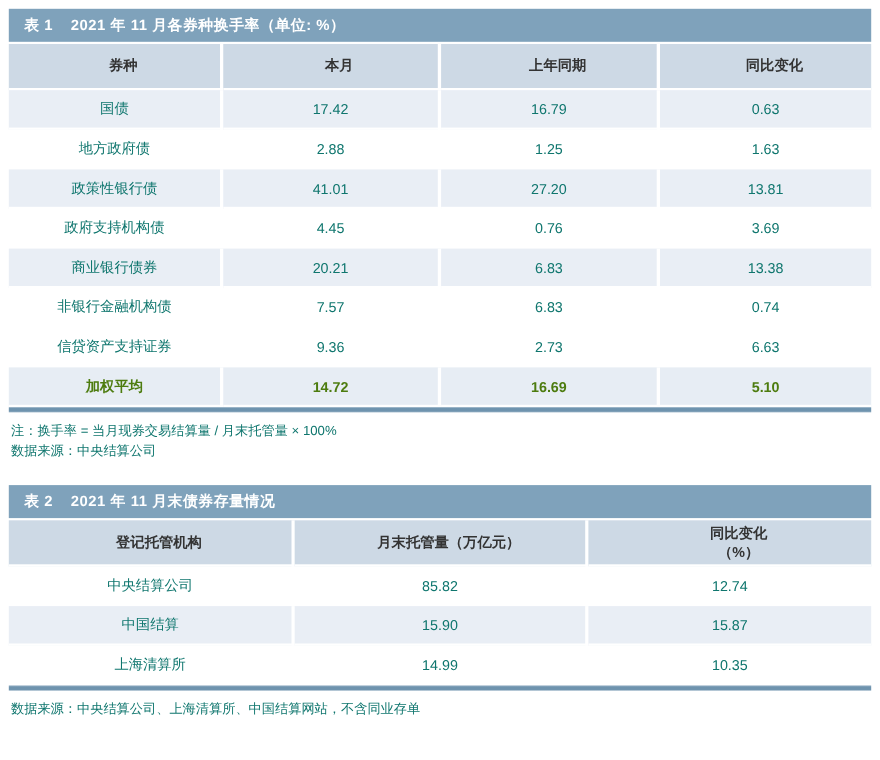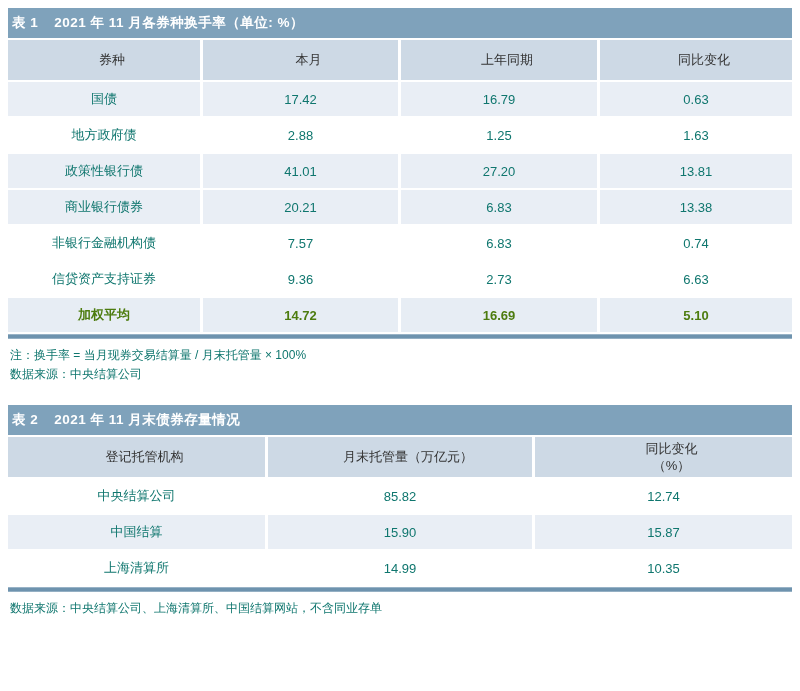--- a/index.html
+++ b/index.html
@@ -12,21 +12,21 @@
   }
   .table-block { width: 784px; }
 
   .titlebar {
     background: #7fa2bb;
     color: #ffffff;
     height: 30px;
     line-height: 30px;
     font-size: 13.5px;
     font-weight: bold;
-    padding-left: 4px;
+    padding-left: 14px;
     letter-spacing: 0.5px;
     margin-bottom: 2px;
     white-space: nowrap;
   }
   .titlebar .tag { margin-right: 16px; }
 
   table.tbl {
     width: 100%;
     border-collapse: separate;
     border-spacing: 0;
@@ -37,21 +37,21 @@
     vertical-align: middle;
     border-right: 3px solid #ffffff;
     border-bottom: 2px solid #ffffff;
     font-size: 13px;
     overflow: hidden;
   }
   table.tbl th:last-child, table.tbl td:last-child { border-right: none; }
   table.tbl th {
     background: #cdd9e5;
     height: 42px;
-    font-weight: 400;
+    font-weight: 700;
     color: #333333;
     padding-left: 16px;
   }
   table.tbl td { height: 36px; color: #0f766e; background: #ffffff; }
   tr.tint td { background: #e9eef5; }
   tr.total td { background: #e7edf4; font-weight: bold; color: #4d7c0f; }
 
   .accent-bottom {
     height: 5px;
     background: linear-gradient(180deg, #b0c4d3 0%, #6e93ae 28%, #6e93ae 76%, #b0c4d3 100%);
@@ -100,20 +100,26 @@
       <td>地方政府债</td>
       <td>2.88</td>
       <td>1.25</td>
       <td>1.63</td>
     </tr>
     <tr class="tint">
       <td>政策性银行债</td>
       <td>41.01</td>
       <td>27.20</td>
       <td>13.81</td>
+    </tr>
+    <tr>
+      <td>政府支持机构债</td>
+      <td>4.45</td>
+      <td>0.76</td>
+      <td>3.69</td>
     </tr>
     <tr class="tint">
       <td>商业银行债券</td>
       <td>20.21</td>
       <td>6.83</td>
       <td>13.38</td>
     </tr>
     <tr>
       <td>非银行金融机构债</td>
       <td>7.57</td>

